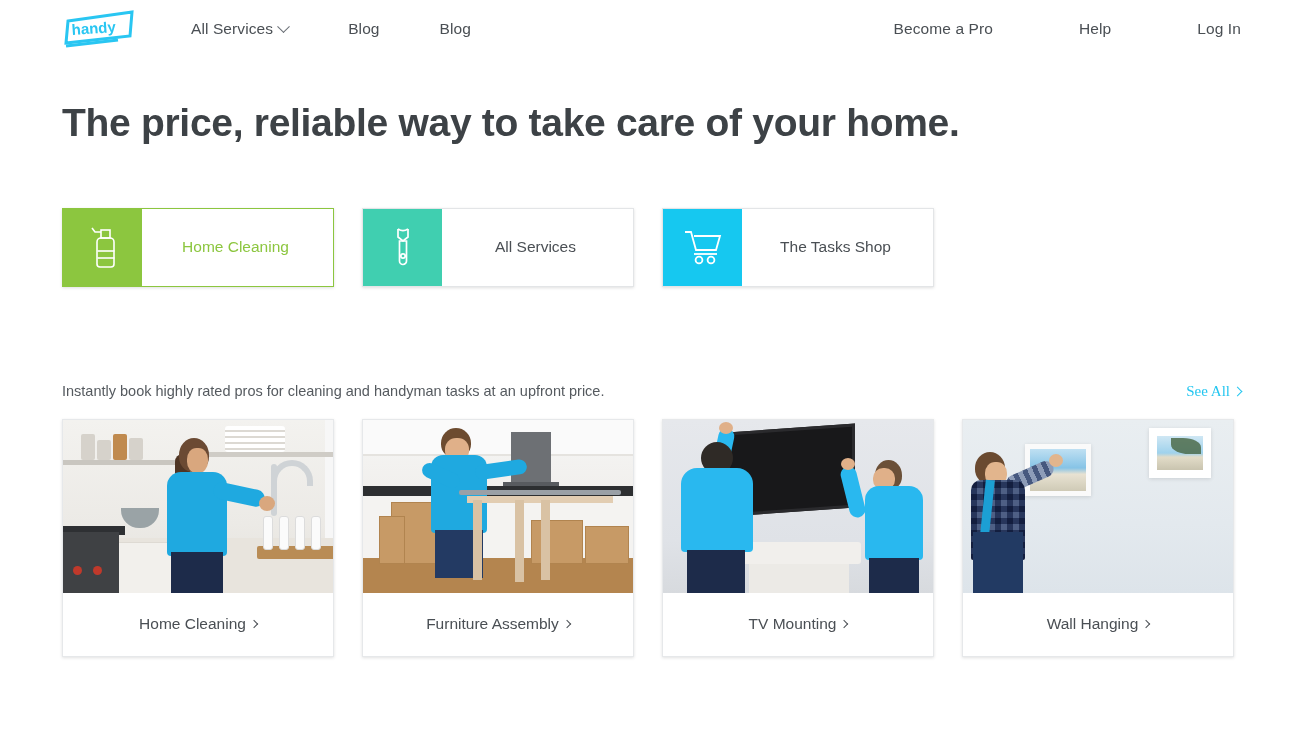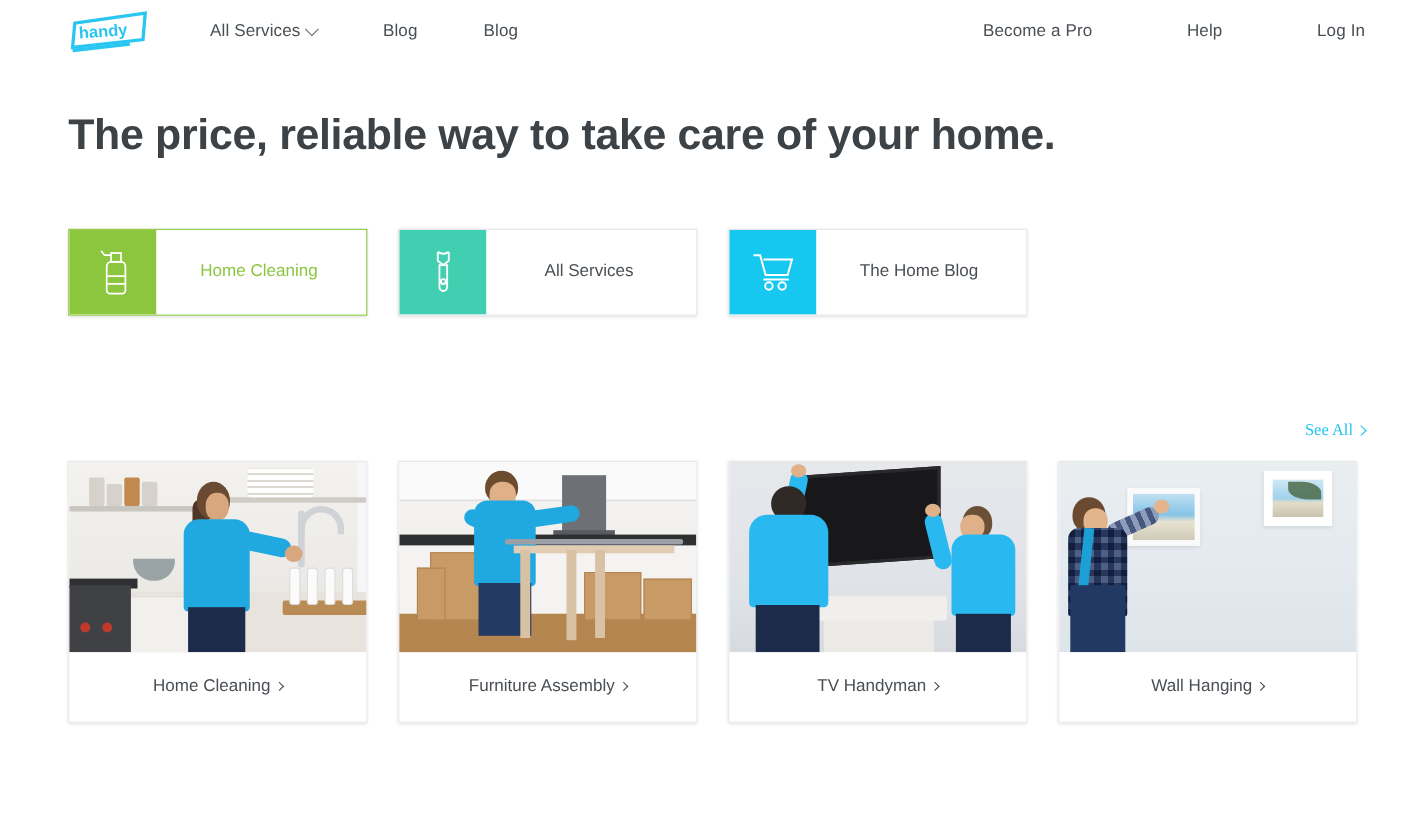--- a/index.html
+++ b/index.html
@@ -303,27 +303,28 @@
 
   <div class="svc-card">
     <div class="svc-ico" style="background:#16c8f0">
       <svg width="42" height="38" viewBox="0 0 42 38" fill="none" stroke="#fff" stroke-width="1.8">
         <path d="M3 4 h6 l5 18 h20 l4 -14 h-26"></path>
         <path d="M12 26 h23"></path>
         <circle cx="17" cy="32" r="3.4"></circle>
         <circle cx="29" cy="32" r="3.4"></circle>
       </svg>
     </div>
-    <div class="svc-label">The Home Blog</div>
+    <div class="svc-label">The Tasks Shop</div>
   </div>
 </div>
 
 <div class="section">
 
   <div class="sub-row">
+    <div class="sub-text">Instantly book highly rated pros for cleaning and handyman tasks at an upfront price.</div>
     <span class="see-all">
       <span>See All</span>
       <i class="chev-r big"></i>
     </span>
   </div>
 
   <div class="task-row">
 
     <div class="task-card">
       <div class="task-img">
@@ -410,21 +411,21 @@
             <div class="pp pantsA"></div>
           <div class="pp armB"></div>
             <div class="pp handB"></div>
           <div class="pp headB"></div>
             <div class="pp faceB"></div>
           <div class="pp torsoB"></div>
             <div class="pp pantsB"></div>
         </div>
       </div>
       <div class="task-cap">
-        <span>TV Handyman</span>
+        <span>TV Mounting</span>
         <i class="chev-r"></i>
       </div>
     </div>
 
     <div class="task-card">
       <div class="task-img">
         <div class="scene s4">
           <div class="pp frameB">
               <div class="artB"></div>
               <div class="leafB"></div>

